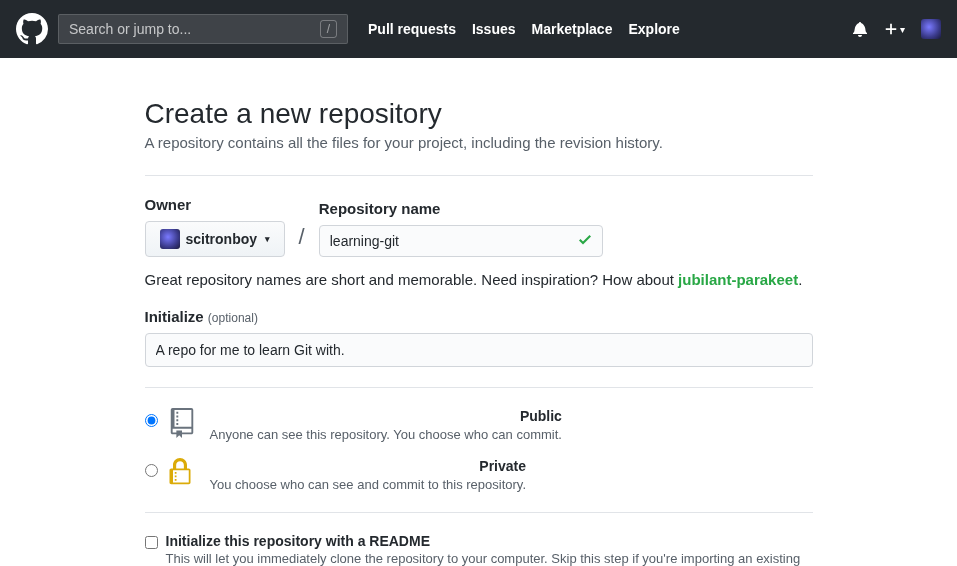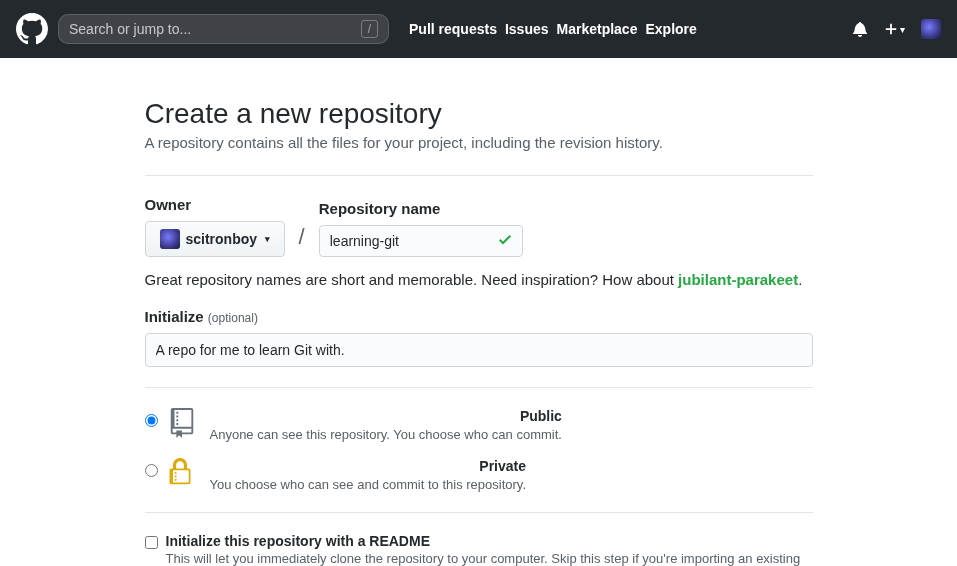--- a/index.html
+++ b/index.html
@@ -1,26 +1,26 @@
 <!DOCTYPE html>
 <html><head>
   <meta charset="utf-8">
   <style>
     * { margin: 0; padding: 0; box-sizing: border-box; }
     body { font-family: -apple-system, BlinkMacSystemFont, "Segoe UI", Helvetica, Arial, sans-serif; font-size: 14px; color: #24292e; background: #fff; }
     
     .header { background: #24292e; height: 58px; display: flex; align-items: center; padding: 0 16px; gap: 10px; }
     .logo { width: 32px; height: 32px; flex-shrink: 0; }
     .logo svg { fill: #fff; }
-    .search-box { background: rgba(255,255,255,0.125); border: 1px solid rgba(255,255,255,0.15); border-radius: 10px; width: 331px; height: 30px; display: flex; align-items: center; padding: 0 10px; }
+    .search-box { background: rgba(255,255,255,0.125); border: 1px solid rgba(255,255,255,0.15); border-radius: 2px; width: 290px; height: 30px; display: flex; align-items: center; padding: 0 10px; }
     .search-box input { background: transparent; border: none; outline: none; color: rgba(255,255,255,0.7); width: 100%; font-size: 14px; }
     .search-box input::placeholder { color: rgba(255,255,255,0.7); }
     .slash-key { border: 1px solid rgba(255,255,255,0.3); border-radius: 3px; color: rgba(255,255,255,0.5); padding: 1px 6px; font-size: 12px; margin-left: auto; }
     
-    .nav { display: flex; gap: 8px; margin-left: 10px; }
+    .nav { display: flex; gap: 16px; margin-left: 10px; }
     .nav a { color: #fff; text-decoration: none; font-weight: 600; font-size: 14px; }
     
     .header-right { margin-left: auto; display: flex; align-items: center; gap: 16px; }
     .bell-icon, .plus-icon { color: #fff; fill: #fff; display: flex; align-items: center; cursor: pointer; }
     .plus-icon .caret { font-size: 10px; margin-left: 2px; }
     .avatar { width: 20px; height: 20px; border-radius: 3px; background: radial-gradient(circle at 40% 40%, #7a7aff 0%, #3a3a8a 60%, #1a1a3a 100%); }
     
     .container { max-width: 700px; margin: 40px auto 0; padding: 0 16px; }
     
     .page-title { font-size: 28px; font-weight: 400; margin-bottom: 4px; }
@@ -31,21 +31,21 @@
     .form-row { display: flex; align-items: flex-end; gap: 10px; }
     .form-group label { display: block; font-weight: 600; font-size: 15px; margin-bottom: 8px; }
     
     .owner-select { display: inline-flex; align-items: center; padding: 7px 14px; border: 1px solid #d1d5da; border-radius: 4px; background: linear-gradient(#fafbfc, #eff3f6); cursor: pointer; gap: 6px; font-size: 14px; font-weight: 600; text-align: right; }
     .owner-select .mini-avatar { width: 20px; height: 20px; background: radial-gradient(circle at 40% 40%, #7a7aff 0%, #3a3a8a 60%, #1a1a3a 100%); border-radius: 3px; }
     .owner-select .caret { font-size: 9px; margin-left: 2px; }
     
     .slash-sep { font-size: 22px; color: #586069; padding: 0 4px 7px; }
     
     .repo-input-wrap { position: relative; display: inline-block; }
-    .repo-input { padding: 7px 36px 7px 10px; border: 1px solid #d1d5da; border-radius: 4px; font-size: 14px; width: 204px; background: #fafbfc; color: #24292e; }
+    .repo-input { padding: 7px 36px 7px 10px; border: 1px solid #d1d5da; border-radius: 4px; font-size: 14px; width: 284px; background: #fafbfc; color: #24292e; }
     .check-icon { position: absolute; right: 10px; top: 50%; transform: translateY(-50%); color: #28a745; }
     
     .hint-text { margin-top: 14px; font-size: 15px; color: #24292e; }
     .hint-text .suggested { color: #28a745; font-weight: 600; text-decoration: none; }
     
     .desc-label { font-weight: 600; font-size: 15px; margin-bottom: 8px; display: block; }
     .optional { font-size: 12px; color: #586069; font-weight: 400; }
     .desc-input { width: 100%; padding: 8px 10px; border: 1px solid #d1d5da; border-radius: 4px; font-size: 14px; background: #fafbfc; color: #24292e; }
     
     .visibility-option { display: flex; align-items: flex-start; gap: 10px; margin-bottom: 16px; }

